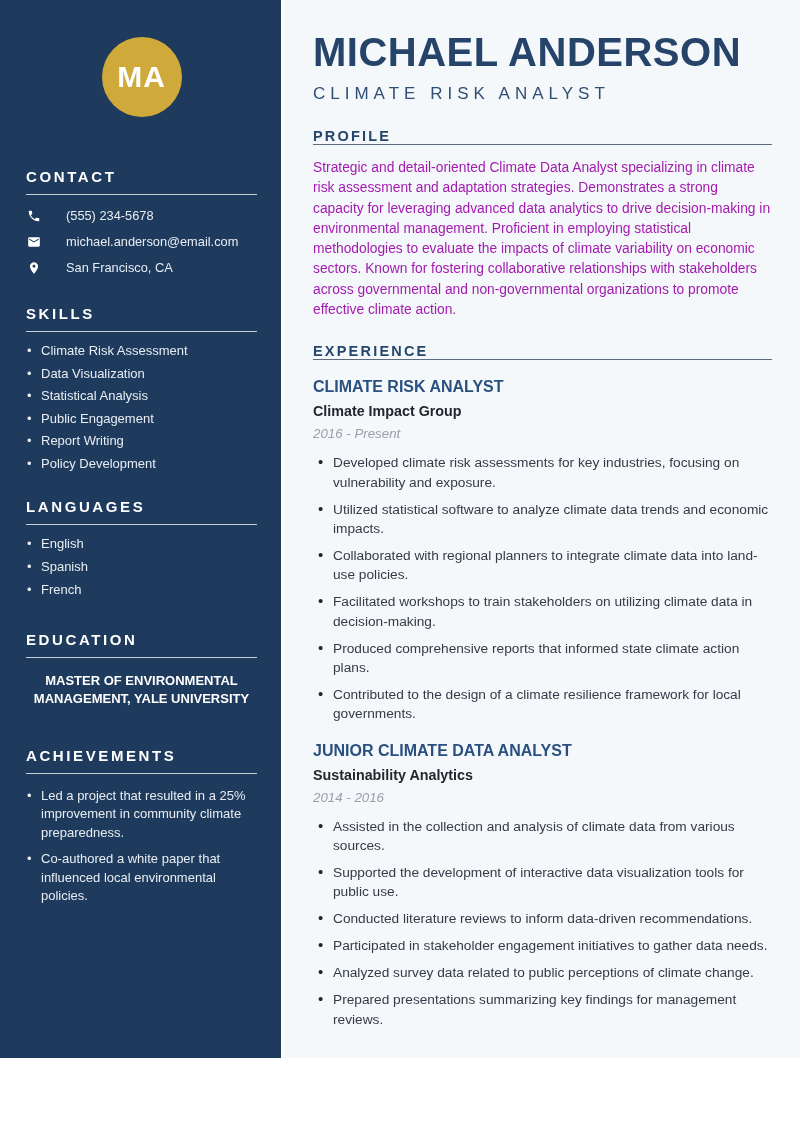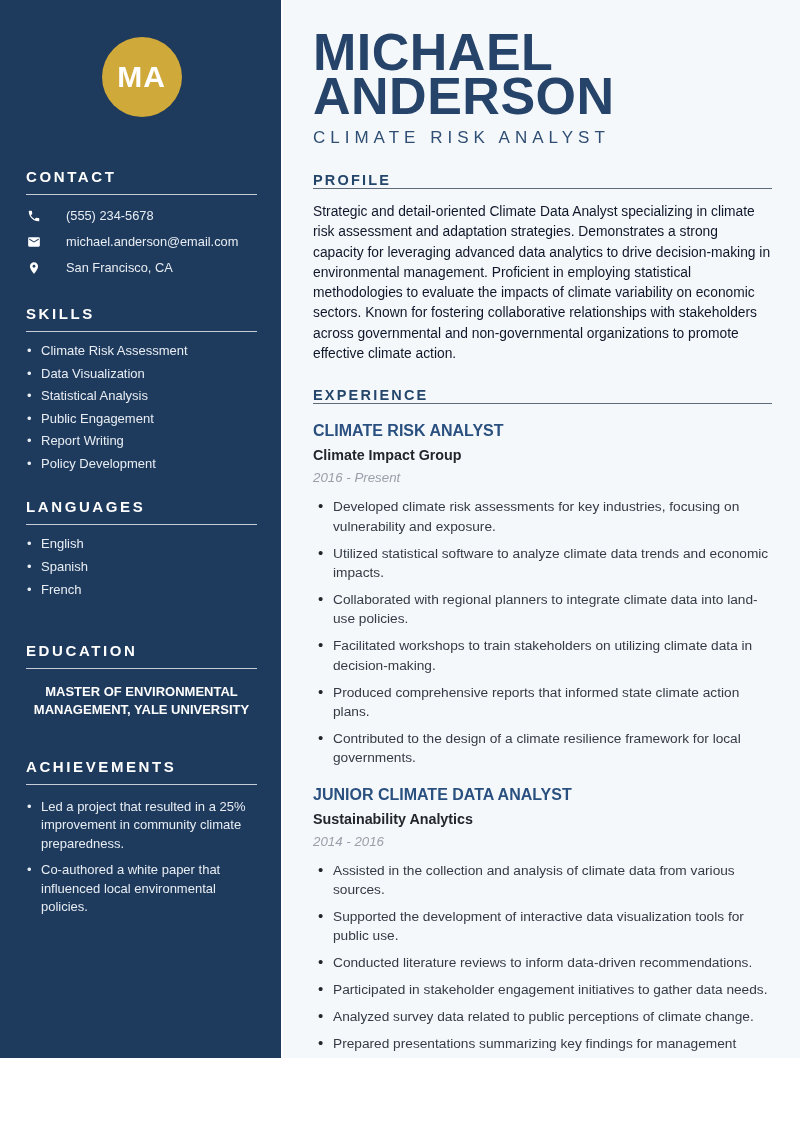--- a/index.html
+++ b/index.html
@@ -26,21 +26,21 @@
     background: #d0a93b;
     color: #ffffff;
     display: flex; align-items: center; justify-content: center;
     font-size: 30px; font-weight: bold; letter-spacing: 1px;
     margin: 0 auto;
   }
   .side-section { margin-top: 28px; }
   .side-section.contact { margin-top: 51px; }
   .side-section.skills { margin-top: 29px; }
   .side-section.languages { margin-top: 26px; }
-  .side-section.education { margin-top: 44px; }
+  .side-section.education { margin-top: 33px; }
   .side-section.achievements { margin-top: 39px; }
 
   .side-heading {
     color: #ffffff;
     font-size: 15px; font-weight: bold;
     letter-spacing: 2.6px;
     padding-bottom: 9px;
     border-bottom: 1px solid rgba(255,255,255,0.75);
   }
   .contact-list { margin-top: 13px; }
@@ -99,21 +99,21 @@
 
   
   .main {
     flex: 1;
     background: #f5f8fa;
     padding: 30px 28px 30px 30px;
     border-left: 2px solid #ffffff;
   }
   .person-name {
     color: #264369;
-    font-size: 52px;
+    font-size: 40px;
     font-weight: 800;
     letter-spacing: 0.5px;
     line-height: 44px;
   }
   .person-title {
     margin-top: 9px;
     color: #2f4e74;
     font-size: 17px;
     font-weight: 500;
     letter-spacing: 5px;
@@ -125,21 +125,21 @@
     font-size: 14.5px;
     font-weight: bold;
     letter-spacing: 2.2px;
     padding-bottom: 0;
     border-bottom: 1px solid #5d6b7a;
   }
   .profile-text {
     margin-top: 13px;
     font-size: 13.8px;
     line-height: 20.3px;
-    color: #0f172a;
+    color: #a21caf;
   }
   .job { margin-top: 17px; }
   .job + .job { }
   .job-title {
     color: #2a5080;
     font-size: 16px;
     font-weight: bold;
     line-height: 20px;
   }
   .job-company {

